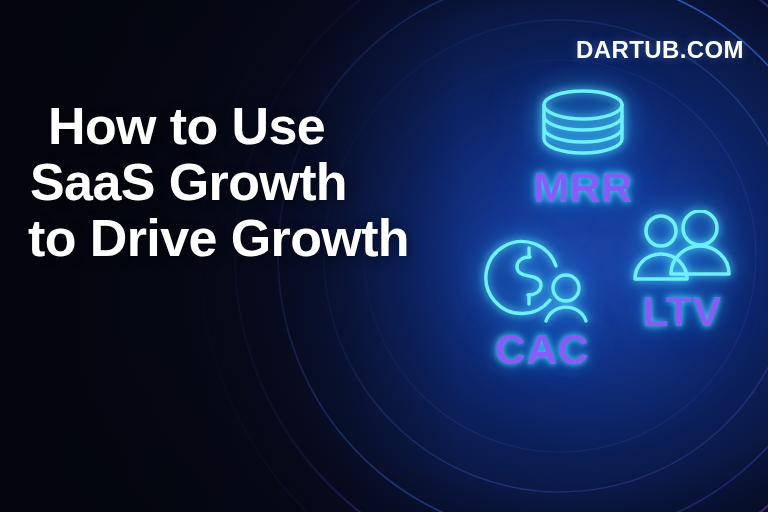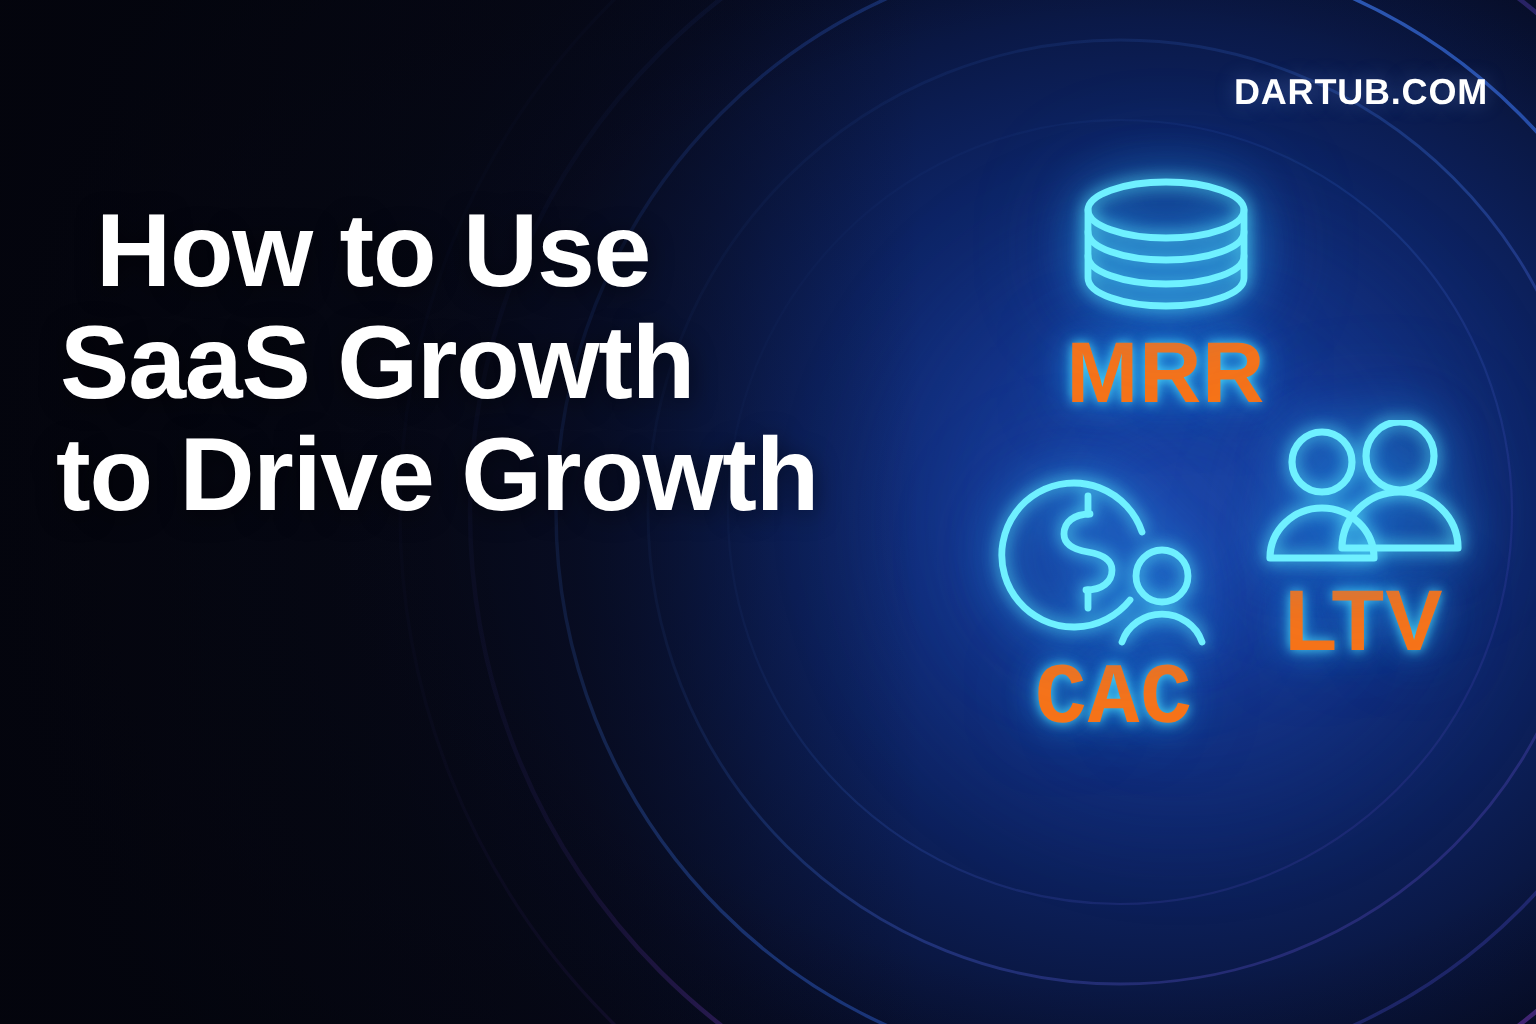--- a/index.html
+++ b/index.html
@@ -56,21 +56,21 @@
         rgba(18,48,130,0.08) 70%, rgba(0,0,0,0) 100%);
     filter: blur(18px);
   }
 
   
   .brand {
     position: absolute;
     right: 24px;
     top: 36px;
     color: #ffffff;
-    font-size: 18px;
+    font-size: 24px;
     font-weight: bold;
     letter-spacing: 0.4px;
     text-shadow: 0 0 10px rgba(120,170,255,0.35);
   }
 
   
   .headline {
     position: absolute;
     left: 18px;
     top: 98px;
@@ -88,38 +88,38 @@
   .hl-3 { padding-left: 0px; }
   .hl-4 { padding-left: 10px; }
 
   
   .metric { position: absolute; }
   .metric-label {
     text-align: center;
     font-size: 43px;
     font-weight: bold;
     letter-spacing: 0.5px;
-    color: #f97316;
+    color: #8b5cf6;
     text-shadow:
       0 0 6px rgba(80,230,255,0.95),
       0 0 16px rgba(40,180,255,0.75),
       0 0 34px rgba(20,130,255,0.55);
     line-height: 1;
   }
   .metric-icon {
     display: block;
     margin: 0 auto;
     filter:
       drop-shadow(0 0 4px rgba(90,235,255,0.95))
       drop-shadow(0 0 11px rgba(40,180,255,0.70))
       drop-shadow(0 0 24px rgba(25,120,245,0.45));
   }
   #metric-mrr { left: 498px; top: 88px; width: 170px; }
   #metric-mrr .metric-label { margin-top: 10px; }
-  #metric-cac { left: 477px; top: 226px; width: 160px; font-family: Liberation Mono, monospace; }
+  #metric-cac { left: 462px; top: 226px; width: 160px; }
   #metric-cac .metric-label { margin-top: 4px; }
   #metric-ltv { left: 612px; top: 210px; width: 140px; }
   #metric-ltv .metric-label { margin-top: 4px; }
 </style>
 </head>
 <body>
 
 <div id="canvas">
 
   <div class="bg-base"></div>

